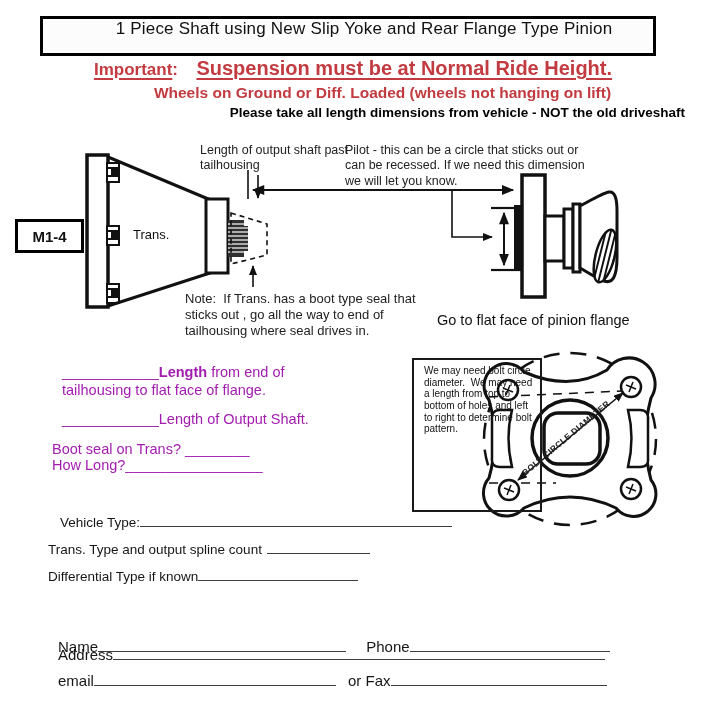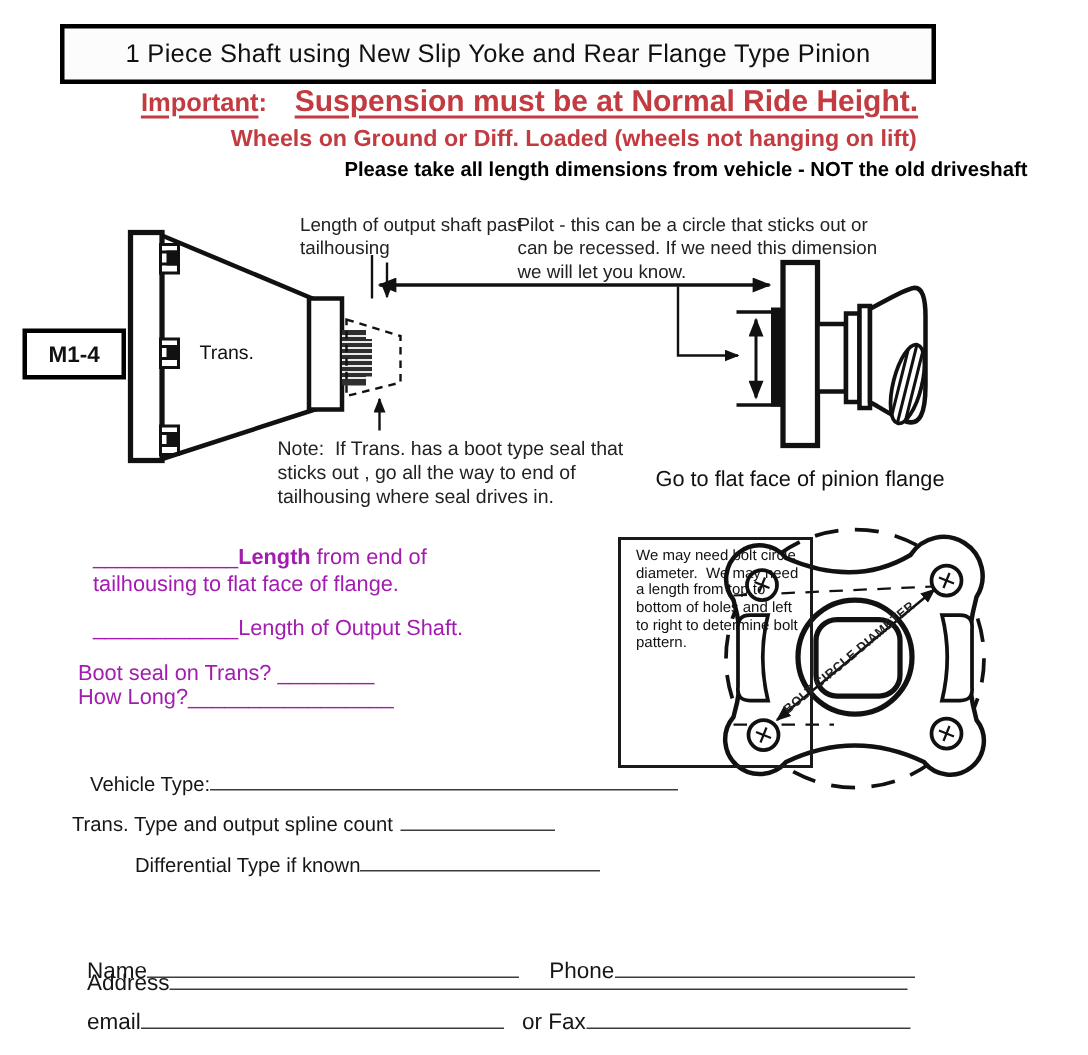--- a/index.html
+++ b/index.html
@@ -1,22 +1,22 @@
 <!DOCTYPE html>
 <html><head>
 <meta charset="utf-8">
 <style>
   html,body{margin:0;padding:0;background:#ffffff;}
   .page{position:relative;width:725px;height:703px;background:#ffffff;
         font-family:"Liberation Sans",sans-serif;color:#111;overflow:hidden;}
   .abs{position:absolute;}
   
   .title-box{left:40px;top:16px;width:578px;height:34px;border:3px solid #000;
-             background:#fcfcfc;display:flex;align-items:center;justify-content:center;
-             font-size:17px;letter-spacing:.2px;}
+             background:#fcfcfc;display:flex;justify-content:center;
+             font-size:17px;letter-spacing:.2px;padding-left:32px;}
   .notice1{left:40px;top:57px;width:626px;text-align:center;color:#c23b40;font-weight:bold;}
   .imp{font-size:17px;text-decoration:underline;text-decoration-thickness:2px;text-underline-offset:3px;}
   .imp-colon{font-size:17px;}
   .headline{font-size:20px;margin-left:14px;text-decoration:underline;
             text-decoration-thickness:2px;text-underline-offset:3px;}
   .notice2{left:75px;top:84px;width:615px;text-align:center;color:#c23b40;
            font-weight:bold;font-size:15.5px;}
   .notice3{left:40px;top:105px;width:645px;text-align:right;color:#000;
            font-weight:bold;font-size:13.5px;}
   
@@ -189,21 +189,21 @@
   </div>
   <div class="abs mline" style="left:52px;top:441px;">Boot seal on Trans? ________</div>
   <div class="abs mline" style="left:52px;top:457px;">How Long?_________________</div>
 
   <div class="abs vrow" style="left:60px;top:511px;">
     <span>Vehicle Type:</span><span class="blank" style="width:312px;"></span>
   </div>
   <div class="abs vrow" style="left:48px;top:538px;">
     <span>Trans. Type and output spline count</span><span class="blank" style="width:103px;margin-left:5px;"></span>
   </div>
-  <div class="abs vrow" style="left:48px;top:565px;margin-left:42px;">
+  <div class="abs vrow" style="left:48px;top:565px;">
     <span>Differential Type if known</span><span class="blank" style="width:160px;"></span>
   </div>
 
   <div class="abs crow" style="left:58px;top:614px;margin-top:20px;">
     <span>Name</span><span class="blank" style="width:248px;"></span>
     <span style="margin-left:16px;">Phone</span><span class="blank" style="width:200px;"></span>
   </div>
   <div class="abs crow" style="left:58px;top:642px;">
     <span>Address</span><span class="blank" style="width:492px;"></span>
   </div>

